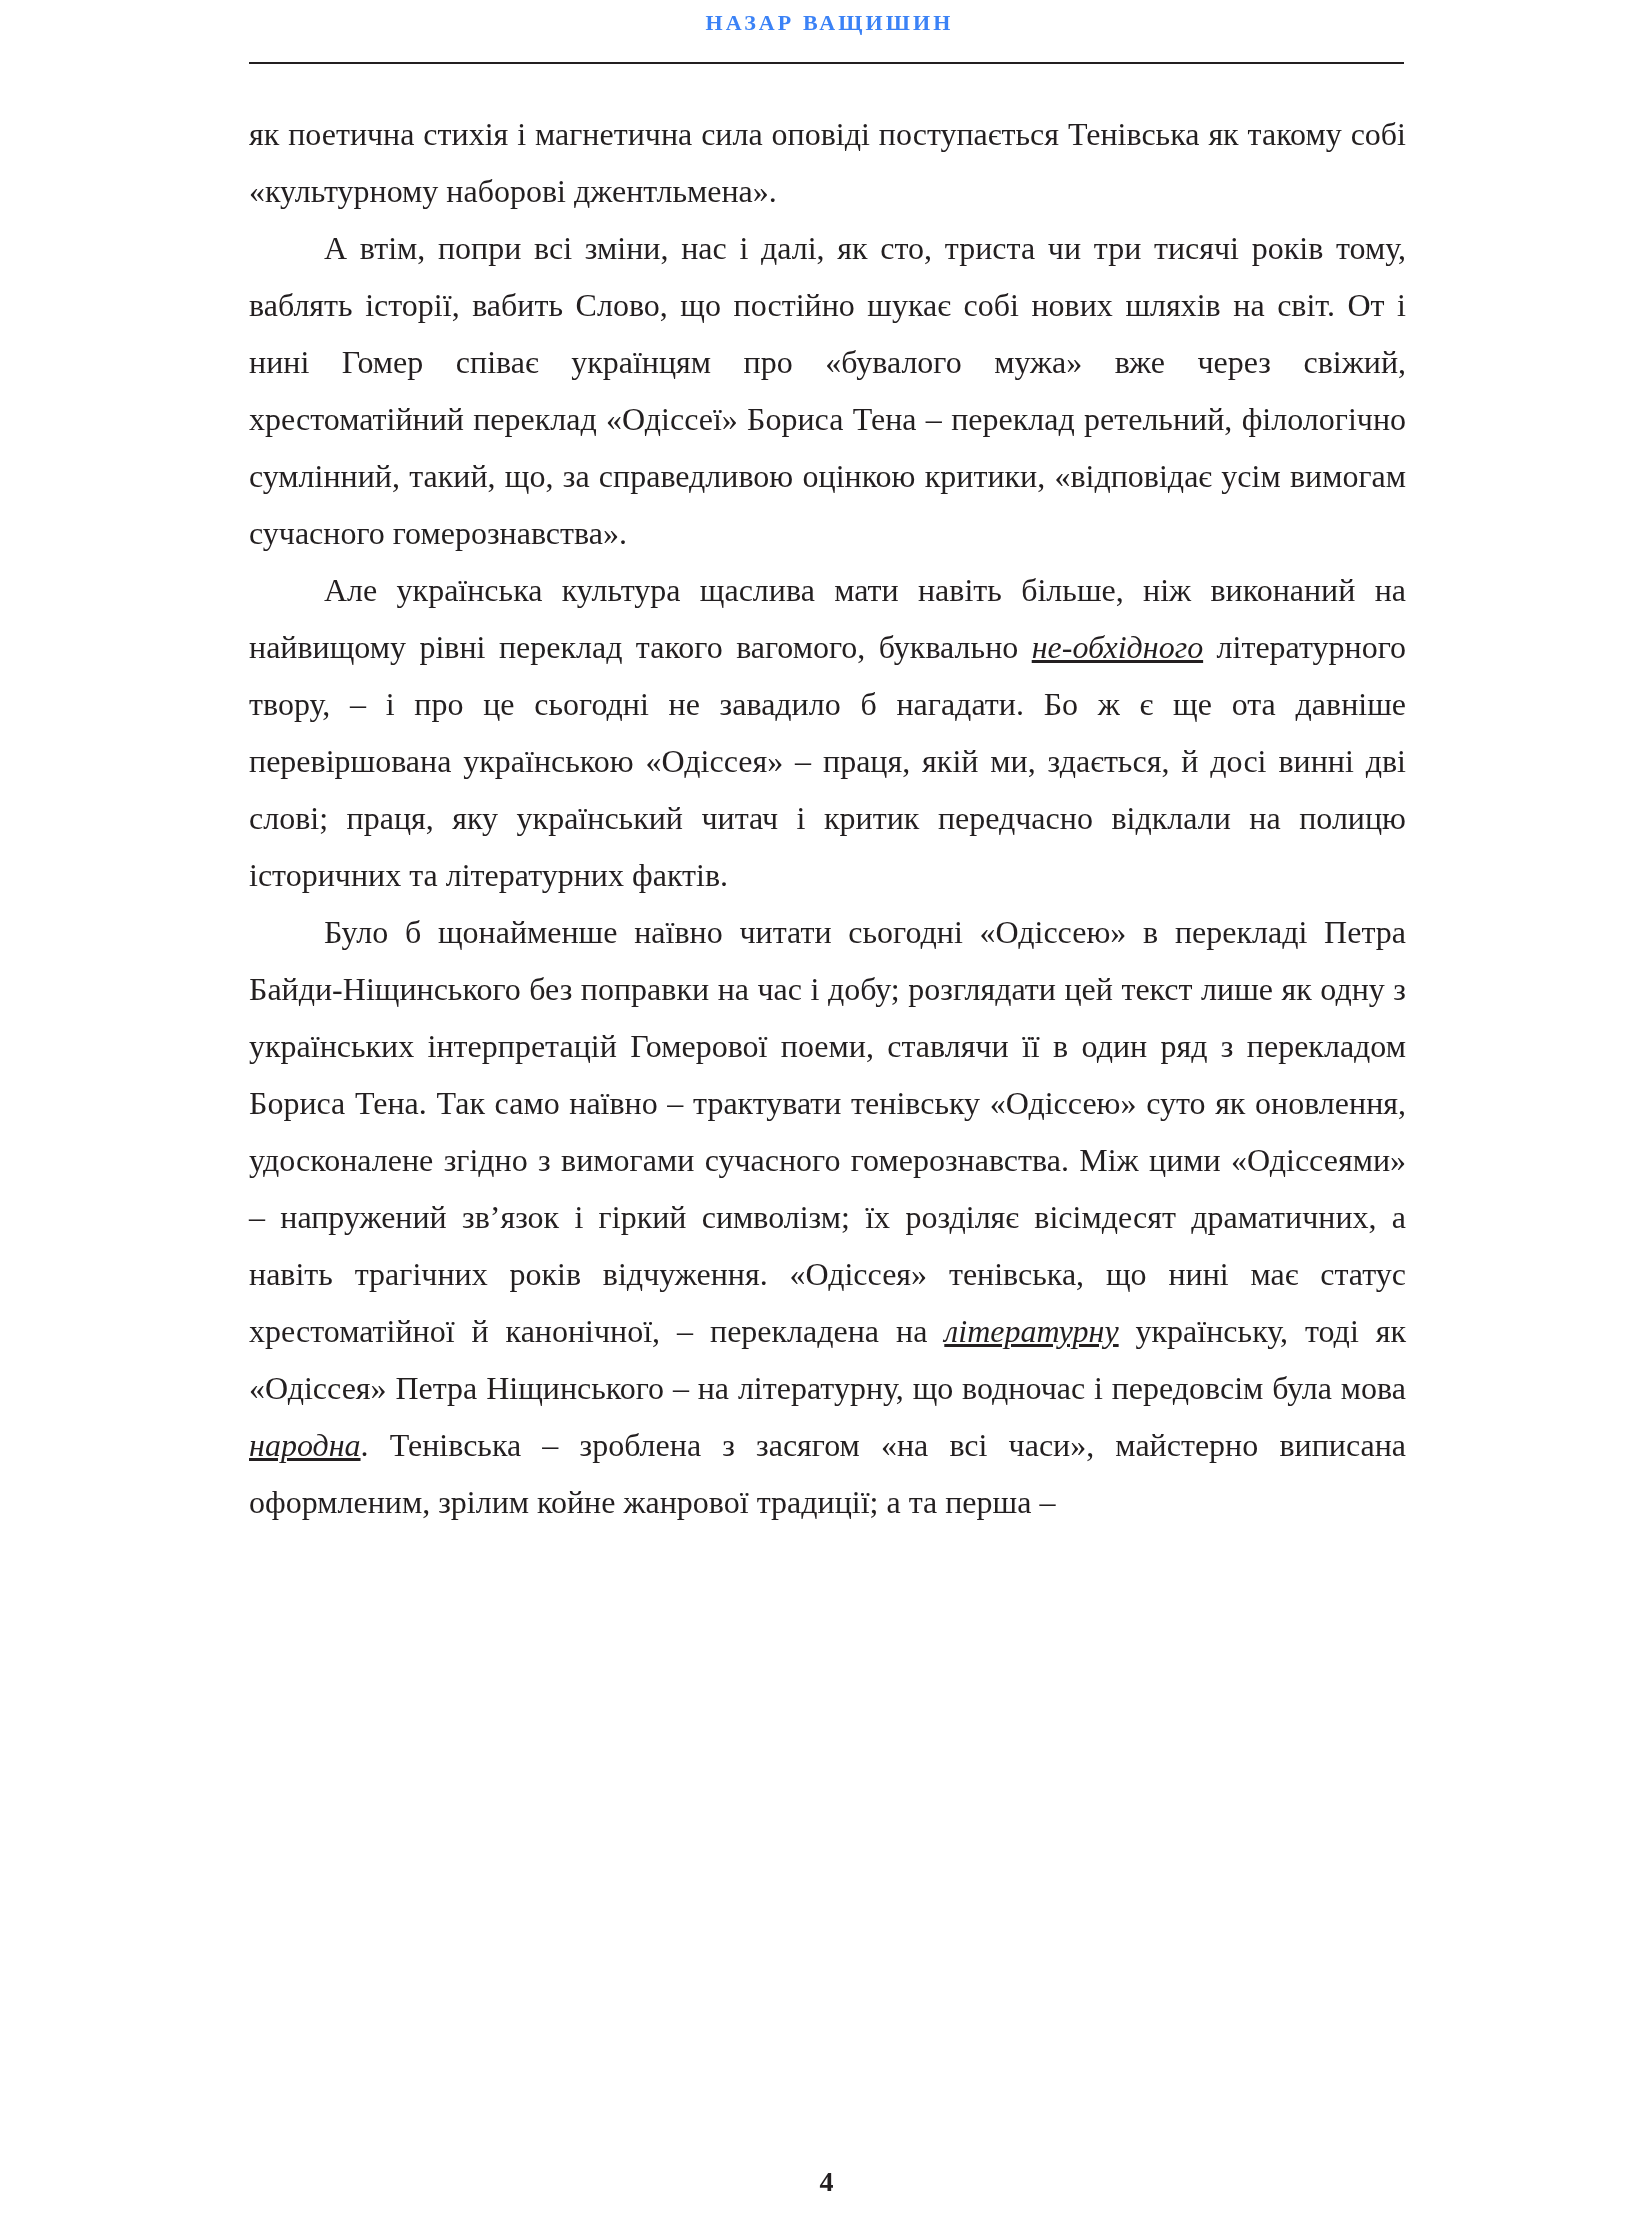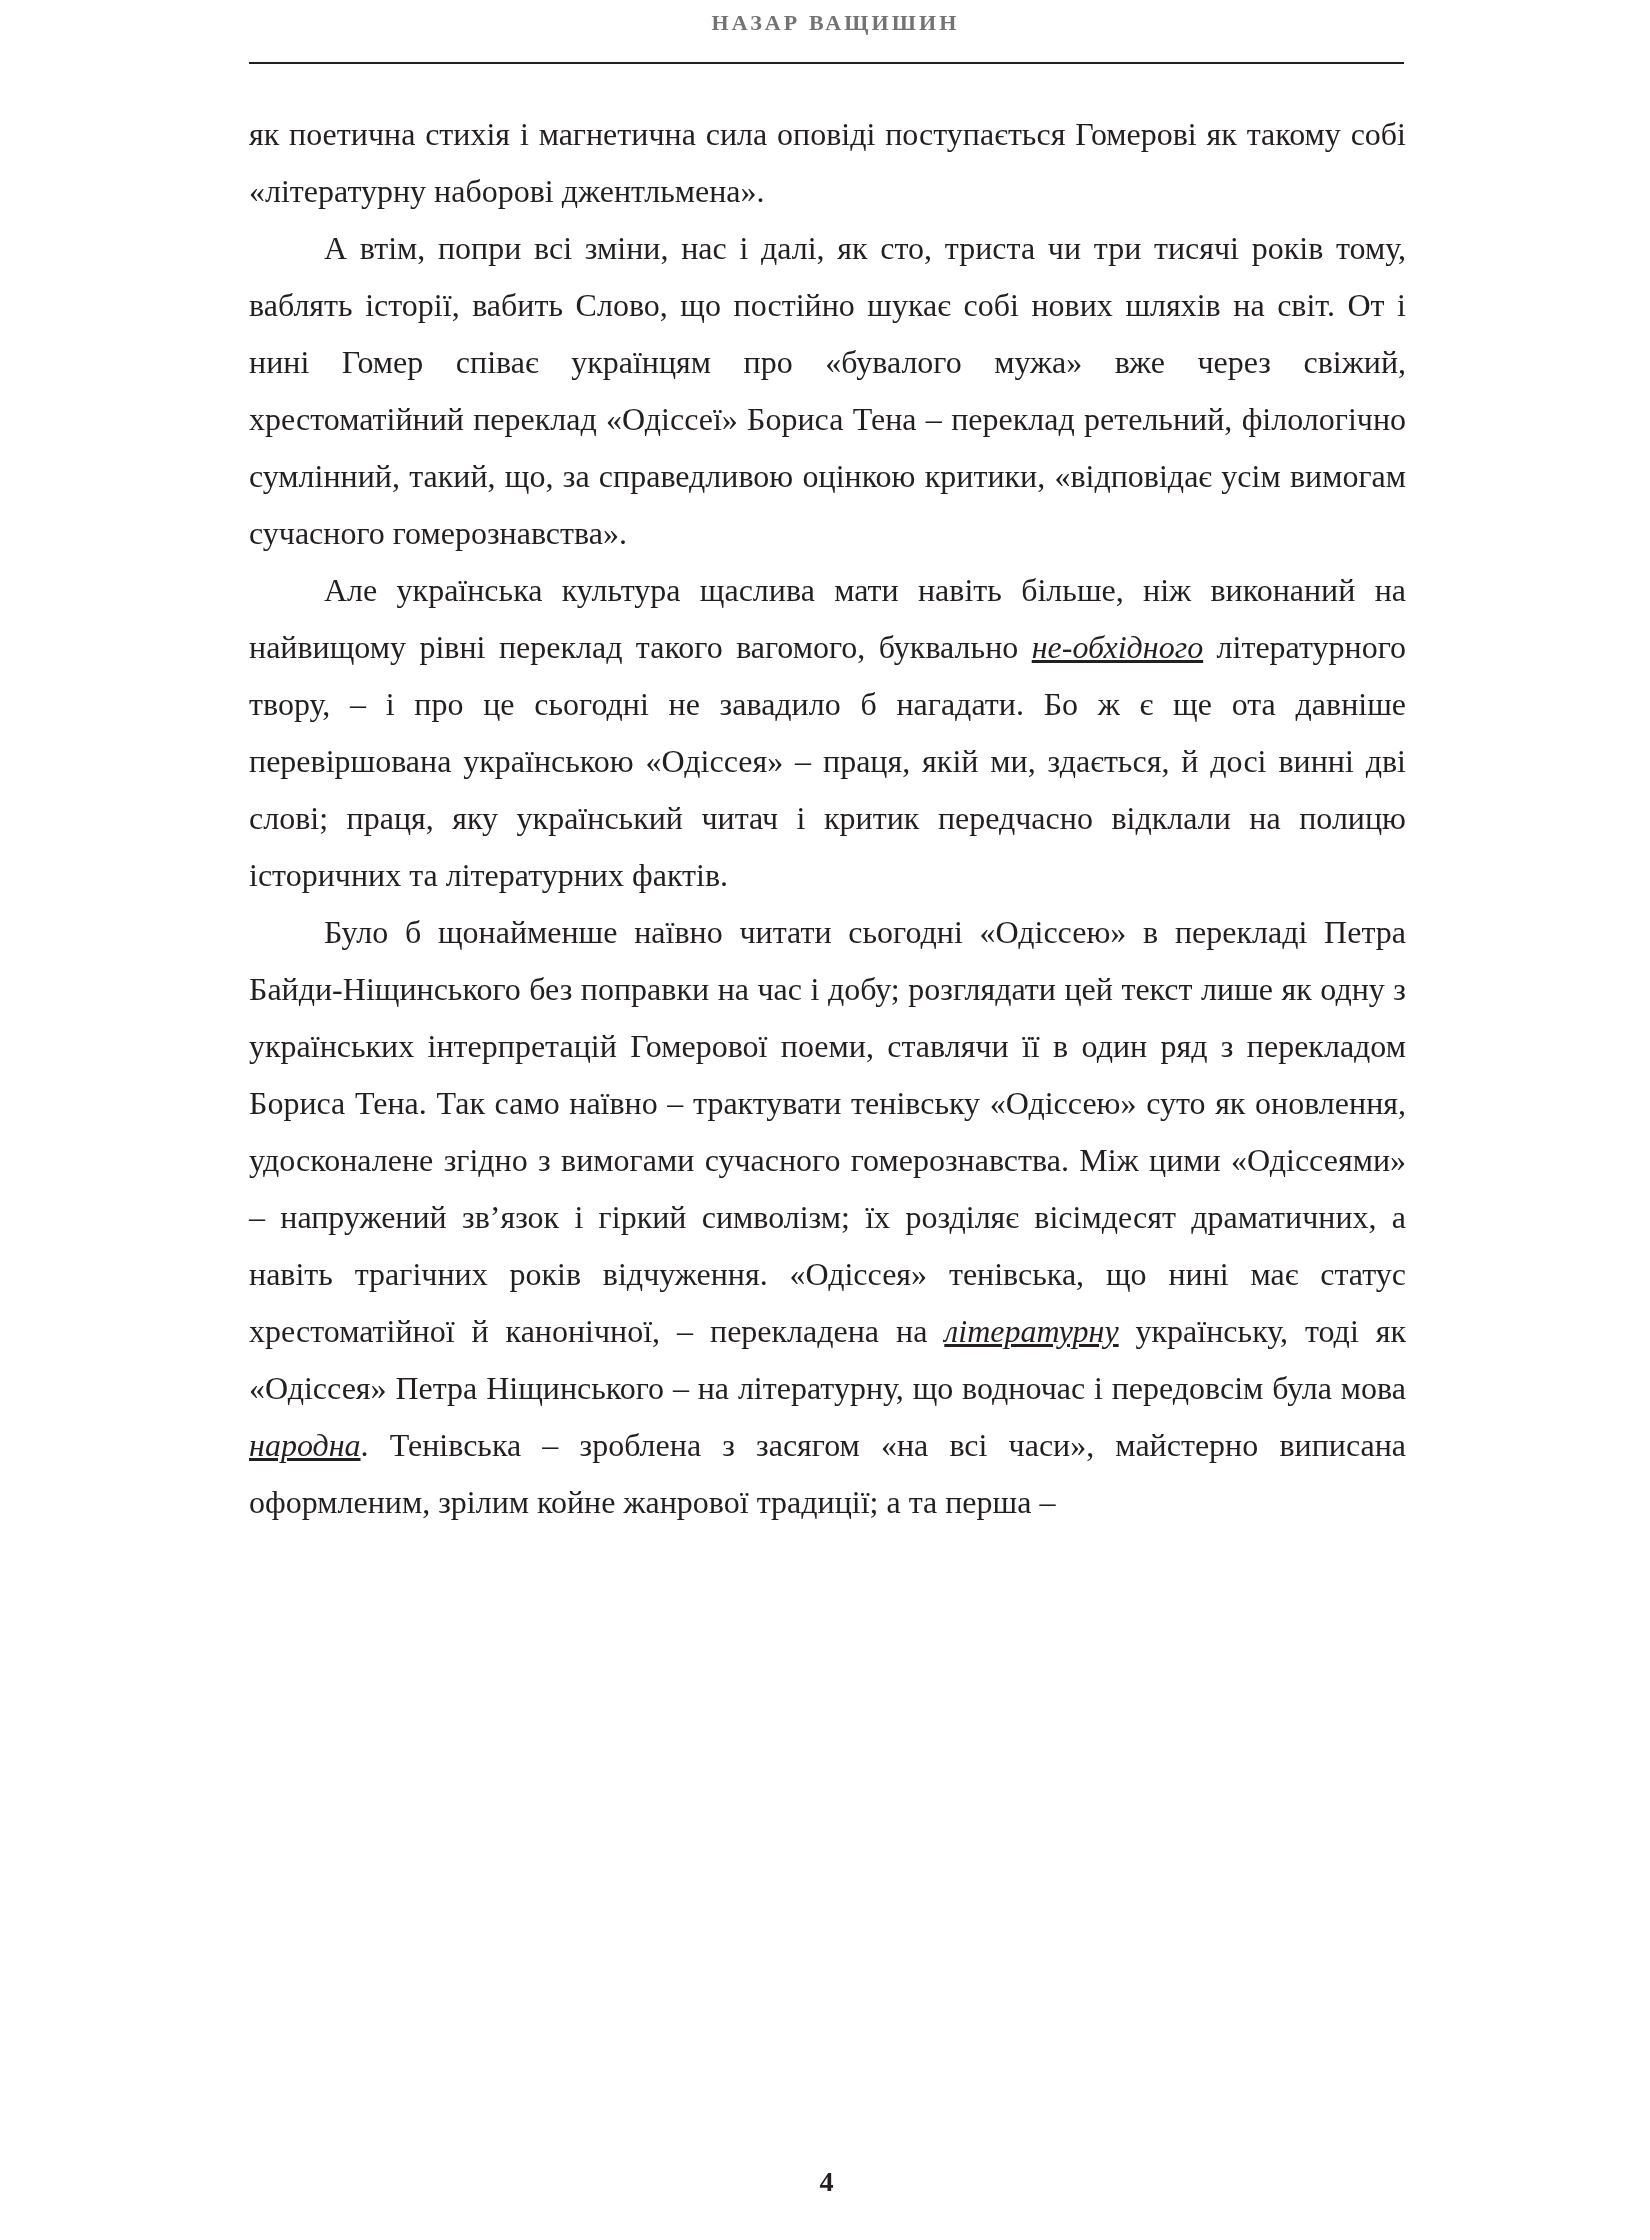--- a/index.html
+++ b/index.html
@@ -17,29 +17,29 @@
   .page {
     position: relative;
     width: 1650px;
     height: 2240px;
     box-sizing: border-box;
     padding: 0;
   }
   .running-head {
     position: absolute;
     top: 0;
-    left: 258px;
+    left: 252px;
     width: 1155px;
     text-align: center;
     font-family: "Liberation Serif", serif;
     font-size: 22px;
     letter-spacing: 3.1px;
     text-transform: uppercase;
     font-weight: 700;
-    color: #737373;
+    color: #3b82f6;
     padding-top: 9.7px;
   }
   .rule {
     position: absolute;
     top: 62px;
     left: 249px;
     width: 1155px;
     height: 1.9px;
     background: #231f20;
   }
@@ -82,21 +82,21 @@
 </head>
 <body>
 
 <div class="page">
 
   <div class="running-head">Назар Ващишин</div>
 
   <div class="rule"></div>
 
   <div class="text-block">
-      <p>як поетична стихія і магнетична сила оповіді поступається Гомерові як такому собі «літературну наборові джентльмена».</p>
+      <p>як поетична стихія і магнетична сила оповіді поступається Тенівська як такому собі «культурному наборові джентльмена».</p>
       <p class="ind">А втім, попри всі зміни, нас і далі, як сто, триста чи три тисячі років тому, ваблять історії, вабить Слово, що постійно шукає собі нових шляхів на світ. От і нині Гомер співає українцям про «бувалого мужа» вже через свіжий, хрестоматійний переклад «Одіссеї» Бориса Тена – переклад ретельний, філологічно сумлінний, такий, що, за справедливою оцінкою критики, «відповідає усім вимогам сучасного гомерознавства».</p>
       <p class="ind">Але українська культура щаслива мати навіть більше, ніж виконаний на найвищому рівні переклад такого вагомого, буквально <em>не-обхідного</em> літературного твору, – і про це сьогодні не завадило б нагадати. Бо ж є ще ота давніше перевіршована українською «Одіссея» – праця, якій ми, здається, й досі винні дві слові; праця, яку український читач і критик передчасно відклали на полицю історичних та літературних фактів.</p>
       <p class="ind">Було б щонайменше наївно читати сьогодні «Одіссею» в перекладі Петра Байди-Ніщинського без поправки на час і добу; розглядати цей текст лише як одну з українських інтерпретацій Гомерової поеми, ставлячи її в один ряд з перекладом Бориса Тена. Так само наївно – трактувати тенівську «Одіссею» суто як оновлення, удосконалене згідно з вимогами сучасного гомерознавства. Між цими «Одіссеями» – напружений зв’язок і гіркий символізм; їх розділяє вісімдесят драматичних, а навіть трагічних років відчуження. «Одіссея» тенівська, що нині має статус хрестоматійної й канонічної, – перекладена на <em>літературну</em> українську, тоді як «Одіссея» Петра Ніщинського – на літературну, що водночас і передовсім була мова <em>народна</em>. Тенівська – зроблена з засягом «на всі часи», майстерно виписана оформленим, зрілим койне жанрової традиції; а та перша –</p>
     </div>
 
   <div class="folio">4</div>
 
 </div>
 
 

